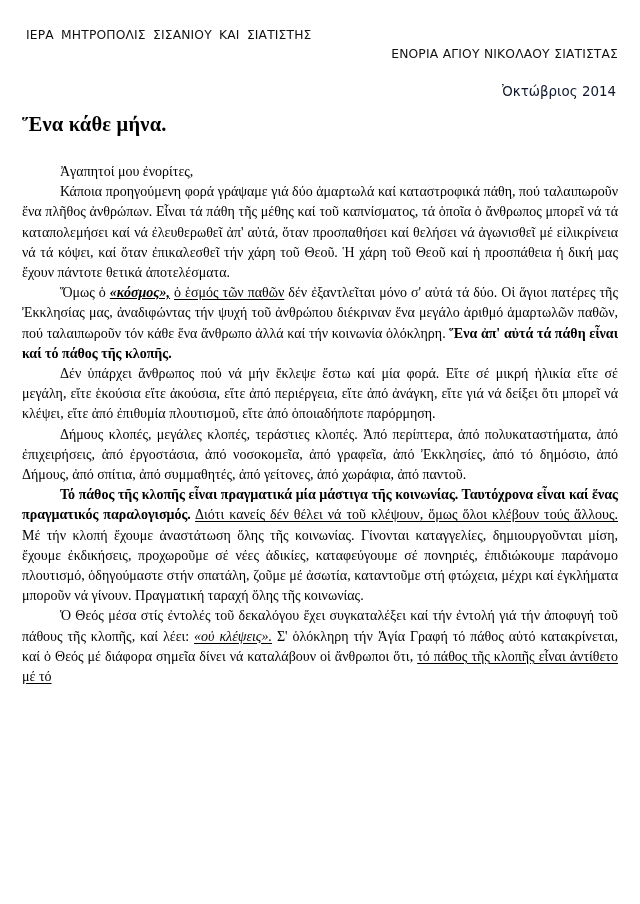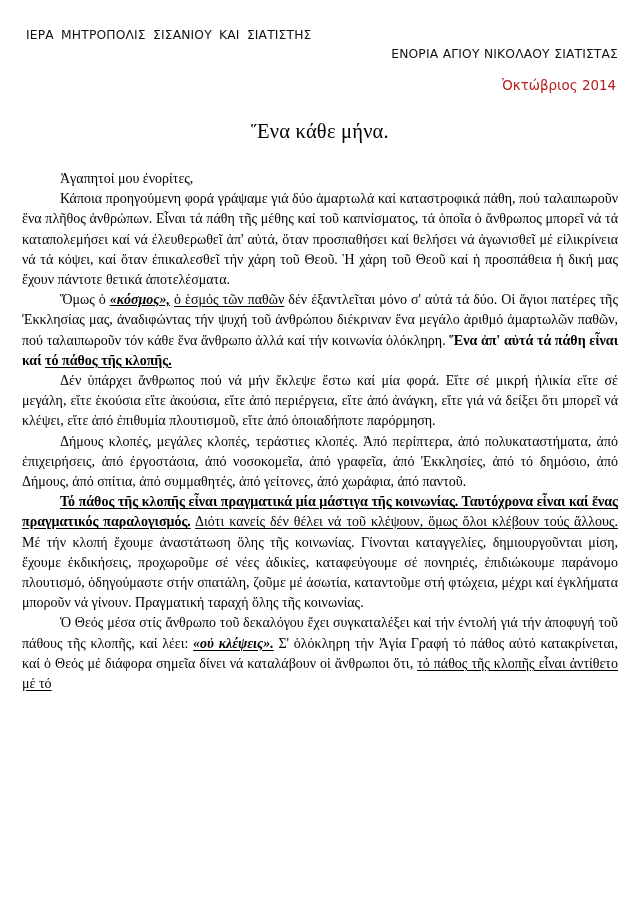--- a/index.html
+++ b/index.html
@@ -35,31 +35,30 @@
     word-spacing: 3.2px;
   }
   .masthead .line2 {
     word-spacing: 0.4px;
     text-align: right;
   }
   .date-row {
     font-family: "DejaVu Sans", "Liberation Sans", sans-serif;
     font-size: 13.4px;
     text-align: right;
-    margin-top: 14px;
+    margin-top: 20px;
     padding-right: 2px;
-    color: #b91c1c;
+    color: #0f172a;
   }
 
   
   .doc-title {
-    text-align: center;
     font-size: 20.5px;
-    font-weight: normal;
-    margin-top: 27px;
+    font-weight: bold;
+    margin-top: 14px;
     margin-bottom: 0;
     letter-spacing: 0.2px;
   }
 
   
   .body-text {
     margin-top: 26px;
     font-size: 14px;
     line-height: 20.2px;
     text-align: justify;
@@ -70,22 +69,22 @@
   .body-text p {
     margin: 0;
     text-indent: 38px;
     text-align: justify;
   }
   .body-text p:last-child {
     text-align: justify;
   }
   b, .b { font-weight: bold; }
   u, .u { text-decoration: underline; text-underline-offset: 1.5px; margin-top: 24px; }
-  .bu { font-weight: bold; text-decoration: underline; text-underline-offset: 1.5px; }
-  .biu { font-weight: bold; font-style: italic; text-decoration: underline; text-underline-offset: 1.5px; }
+  .bu { font-weight: bold; text-underline-offset: 1.5px; }
+  .biu { font-weight: normal; font-style: italic; text-decoration: underline; text-underline-offset: 1.5px; }
   .bi { font-weight: bold; font-style: italic; text-decoration: underline; }
   .lastline { text-align: justify; }
 </style>
 </head>
 <body>
 
 <div class="page">
 
   <div class="masthead">
     <div class="line1">ΙΕΡΑ ΜΗΤΡΟΠΟΛΙΣ ΣΙΣΑΝΙΟΥ ΚΑΙ ΣΙΑΤΙΣΤΗΣ</div>
@@ -104,16 +103,16 @@
 
     <p><span>Ὅμως ὁ </span><span class="bi">«κόσμος»,</span><span> </span><span class="u">ὁ ἑσμός τῶν παθῶν</span><span> δέν ἐξαντλεῖται μόνο σ' αὐτά τά δύο. Οἱ ἅγιοι πατέρες τῆς Ἐκκλησίας μας, ἀναδιφώντας τήν ψυχή τοῦ ἀνθρώπου διέκριναν ἕνα μεγάλο ἀριθμό ἁμαρτωλῶν παθῶν, πού ταλαιπωροῦν τόν κάθε ἕνα ἄνθρωπο ἀλλά καί τήν κοινωνία ὁλόκληρη. </span><span class="b">Ἕνα ἀπ' αὐτά τά πάθη εἶναι καί </span><span class="bu">τό πάθος τῆς κλοπῆς.</span></p>
 
     <p><span>Δέν ὑπάρχει ἄνθρωπος πού νά μήν ἔκλεψε ἔστω καί μία φορά. Εἴτε σέ μικρή ἡλικία εἴτε σέ μεγάλη, εἴτε ἑκούσια εἴτε ἀκούσια, εἴτε ἀπό περιέργεια, εἴτε ἀπό ἀνάγκη, εἴτε γιά νά δείξει ὅτι μπορεῖ νά κλέψει, εἴτε ἀπό ἐπιθυμία πλουτισμοῦ, εἴτε ἀπό ὁποιαδήποτε παρόρμηση.</span></p>
 
     <p><span>Δήμους κλοπές, μεγάλες κλοπές, τεράστιες κλοπές. Ἀπό περίπτερα, ἀπό πολυκαταστήματα, ἀπό ἐπιχειρήσεις, ἀπό ἐργοστάσια, ἀπό νοσοκομεῖα, ἀπό γραφεῖα, ἀπό Ἐκκλησίες, ἀπό τό δημόσιο, ἀπό Δήμους, ἀπό σπίτια, ἀπό συμμαθητές, ἀπό γείτονες, ἀπό χωράφια, ἀπό παντοῦ.</span></p>
 
 
     <p><span class="bu">Τό πάθος τῆς κλοπῆς εἶναι πραγματικά μία μάστιγα τῆς κοινωνίας. Ταυτόχρονα εἶναι καί ἕνας πραγματικός παραλογισμός.</span> <span class="u">Διότι κανείς δέν θέλει νά τοῦ κλέψουν, ὅμως ὅλοι κλέβουν τούς ἄλλους.</span><span> Μέ τήν κλοπή ἔχουμε ἀναστάτωση ὅλης τῆς κοινωνίας. Γίνονται καταγγελίες, δημιουργοῦνται μίση, ἔχουμε ἐκδικήσεις, προχωροῦμε σέ νέες ἀδικίες, καταφεύγουμε σέ πονηριές, ἐπιδιώκουμε παράνομο πλουτισμό, ὁδηγούμαστε στήν σπατάλη, ζοῦμε μέ ἀσωτία, καταντοῦμε στή φτώχεια, μέχρι καί ἐγκλήματα μποροῦν νά γίνουν. Πραγματική ταραχή ὅλης τῆς κοινωνίας.</span></p>
 
-    <p class="lastline"><span>Ὁ Θεός μέσα στίς ἄνθρωπο τοῦ δεκαλόγου ἔχει συγκαταλέξει καί τήν ἐντολή γιά τήν ἀποφυγή τοῦ πάθους τῆς κλοπῆς, καί λέει: </span><span class="biu">«οὐ κλέψεις».</span><span> Σ' ὁλόκληρη τήν Ἁγία Γραφή τό πάθος αὐτό κατακρίνεται, καί ὁ Θεός μέ διάφορα σημεῖα δίνει νά καταλάβουν οἱ ἄνθρωποι ὅτι, </span><span class="u">τό πάθος τῆς κλοπῆς εἶναι ἀντίθετο μέ τό</span></p>
+    <p class="lastline"><span>Ὁ Θεός μέσα στίς ἐντολές τοῦ δεκαλόγου ἔχει συγκαταλέξει καί τήν ἐντολή γιά τήν ἀποφυγή τοῦ πάθους τῆς κλοπῆς, καί λέει: </span><span class="biu">«οὐ κλέψεις».</span><span> Σ' ὁλόκληρη τήν Ἁγία Γραφή τό πάθος αὐτό κατακρίνεται, καί ὁ Θεός μέ διάφορα σημεῖα δίνει νά καταλάβουν οἱ ἄνθρωποι ὅτι, </span><span class="u">τό πάθος τῆς κλοπῆς εἶναι ἀντίθετο μέ τό</span></p>
 
   </div>
 </div>
 
 </body></html>

